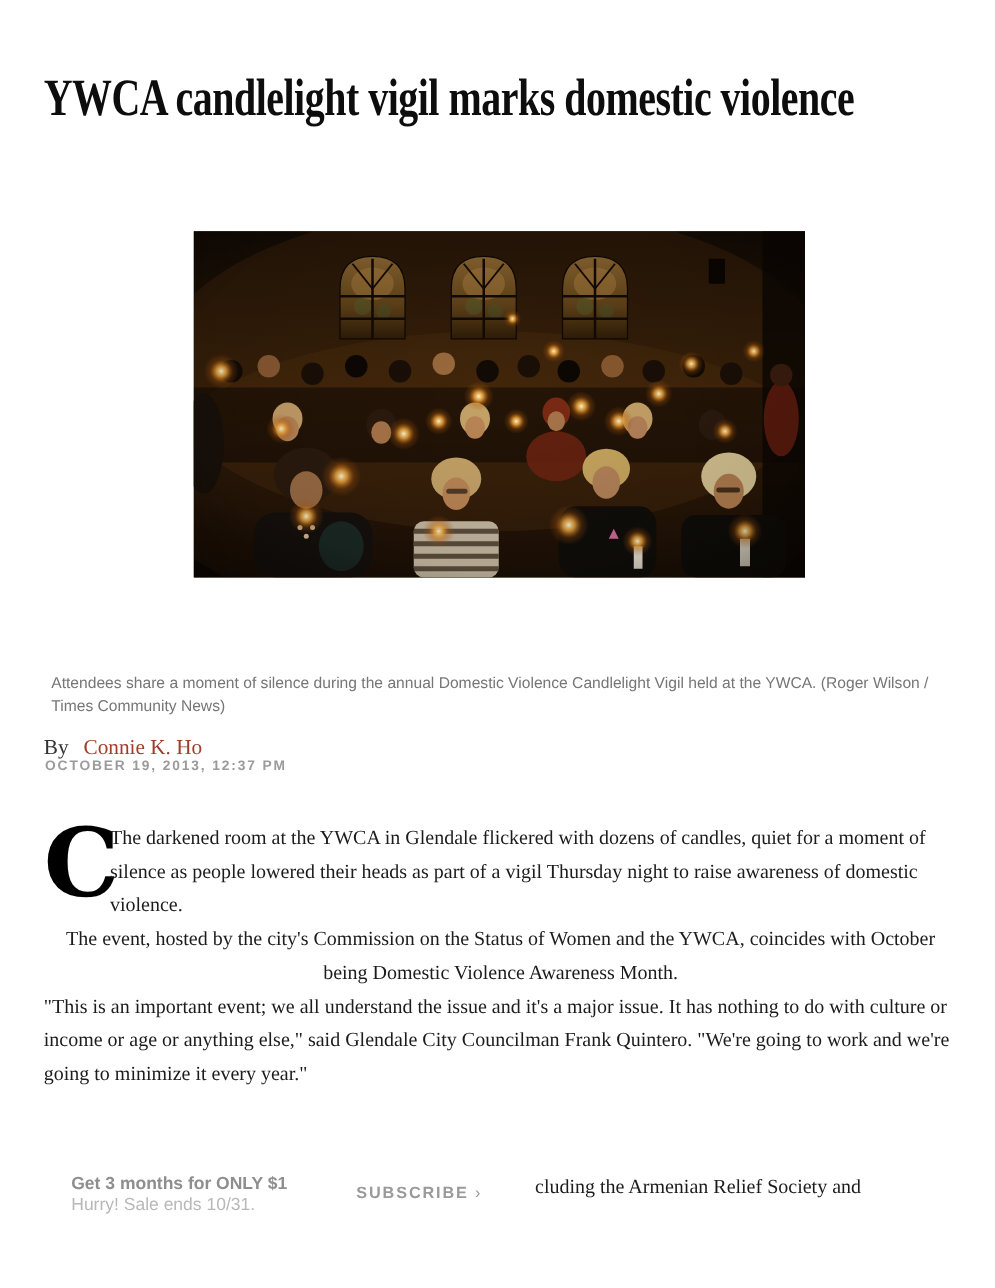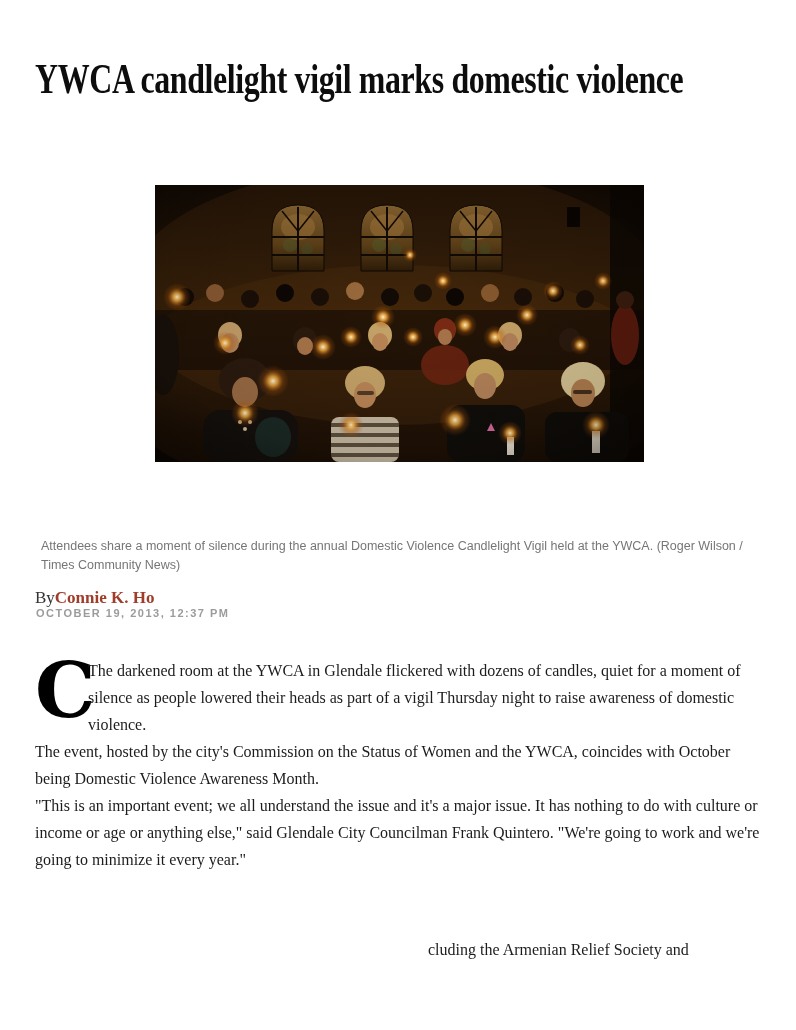--- a/index.html
+++ b/index.html
@@ -57,22 +57,22 @@
   .byline {
     position: absolute;
     left: 35px;
     top: 588px;
     font-family: "Liberation Serif", serif;
     font-size: 17px;
     color: #333333;
   }
   .byline .author {
     color: #a03c2a;
-    font-weight: 700;
-    margin-left: 0;
+    font-weight: 400;
+    margin-left: 12px;
     text-decoration: none;
     cursor: pointer;
   }
   
   .dateline {
     position: absolute;
     left: 36px;
     top: 607px;
     font-family: "Liberation Sans", sans-serif;
     font-size: 11px;
@@ -87,21 +87,21 @@
     top: 657px;
     width: 731px;
     font-family: "Liberation Serif", serif;
     font-size: 16px;
     line-height: 27px;
     color: #1c1c1c;
   }
   .body-text p { margin: 0; }
   .p1 { margin-bottom: 14px; }
   .p2 { margin-bottom: 4px; }
-  .p3 { margin-bottom: 11px; }
+  .p3 { margin-bottom: 11px; text-align: center; }
   .dropcap {
     float: left;
     width: 46px;
     height: 78px;
     margin: 2px 7px 0 0;
     font-family: "DejaVu Serif", serif;
     font-weight: 700;
     font-size: 76px;
     line-height: 64px;
     color: #000000;
@@ -338,14 +338,21 @@
 
   <div class="body-text">
     <p class="p1"><span class="dropcap">C</span></p>
     <p class="p2">The darkened room at the YWCA in Glendale flickered with dozens of candles, quiet for a moment of silence as people lowered their heads as part of a vigil Thursday night to raise awareness of domestic violence.</p>
     <p class="p3">The event, hosted by the city's Commission on the Status of Women and the YWCA, coincides with October being Domestic Violence Awareness Month.</p>
     <p class="p4">"This is an important event; we all understand the issue and it's a major issue. It has nothing to do with culture or income or age or anything else," said Glendale City Councilman Frank Quintero. "We're going to work and we're going to minimize it every year."</p>
   </div>
 
   <div class="partial-line">cluding the Armenian Relief Society and</div>
 
+  <div class="sub-banner">
+    <div class="offer">
+      <div class="offer-line1">Get 3 months for ONLY $1</div>
+      <div class="offer-line2">Hurry! Sale ends 10/31.</div>
+    </div>
+    <button class="cta"><span>SUBSCRIBE</span><span class="chev">›</span></button>
+  </div>
 
 </div>
 
 </body></html>

